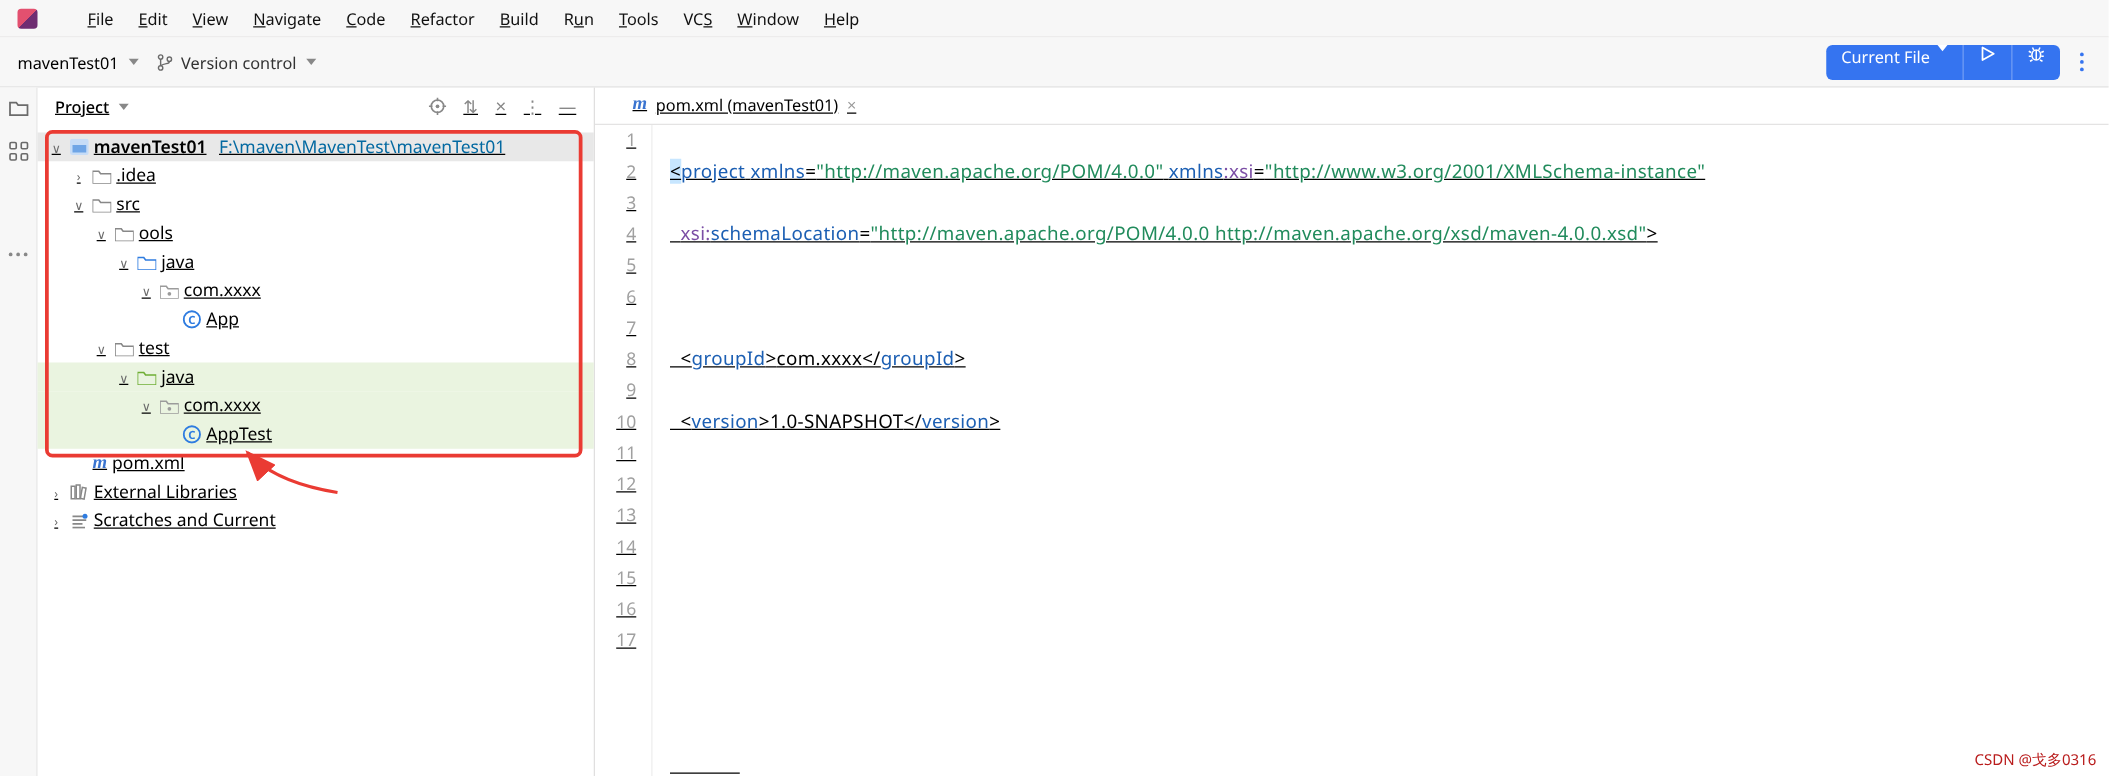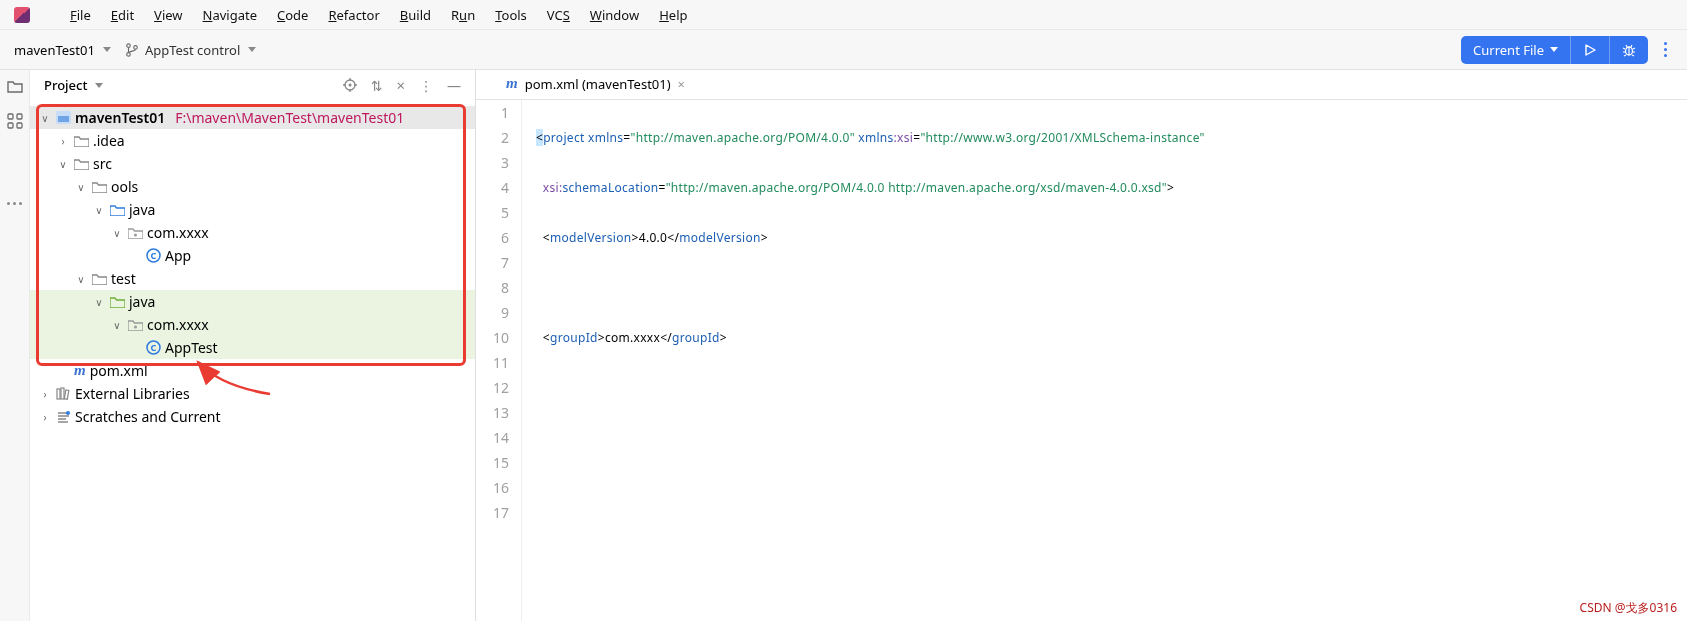--- a/index.html
+++ b/index.html
@@ -13,47 +13,47 @@
 
 
 .navbar { height: 40px; display: flex; align-items: center; justify-content: space-between; padding: 0 14px; background: #f7f7f7; border-bottom: 1px solid #e4e3e3; }
 .navbar .left { display: flex; align-items: center; gap: 14px; }
 .navbar .project-crumb { display: flex; align-items: center; gap: 6px; color: #000; font-size: 13px; }
 .chev-down { width: 0; height: 0; border-left: 4px solid transparent; border-right: 4px solid transparent; border-top: 5px solid #888; margin-left: 2px; }
 .navbar .vcs { display: flex; align-items: center; gap: 6px; color: #333; }
 .branch-icon { width: 14px; height: 14px; }
 .navbar .right { display: flex; align-items: center; gap: 10px; }
 .run-pill { display: flex; align-items: center; background: #3574f0; color: #fff; border-radius: 5px; height: 28px; overflow: hidden; }
-.run-pill .seg { display: flex; align-items: center; padding: 0 12px; height: 100%; cursor: pointer; }
+.run-pill .seg { display: flex; padding: 0 12px; height: 100%; cursor: pointer; }
 .run-pill .seg + .seg { border-left: 1px solid rgba(255,255,255,0.3); }
 .kebab { display: flex; flex-direction: column; gap: 3px; padding: 6px; cursor: pointer; }
 .kebab span { width: 3px; height: 3px; background: #3574f0; border-radius: 50%; }
 
 
-.work { display: flex; height: calc(100% - 70px); }
+.work { display: flex; height: calc(100% - 70px); text-decoration: underline; }
 .gutter { width: 30px; background: #f7f7f7; border-right: 1px solid #e9e9e9; display: flex; flex-direction: column; align-items: center; padding-top: 8px; gap: 16px; }
 .gutter .tool-icon { width: 18px; height: 18px; color: #6b6b6b; cursor: pointer; }
 .gutter .dots { display: flex; gap: 3px; }
 .gutter .dots span { width: 3px; height: 3px; background: #888; border-radius: 50%; }
 
 .project-panel { width: 446px; border-right: 1px solid #e0dfdf; display: flex; flex-direction: column; position: relative; }
 .project-header { height: 30px; display: flex; align-items: center; padding: 0 14px; justify-content: space-between; }
 .project-header .title { display: flex; align-items: center; gap: 6px; font-weight: 500; }
 .project-header .actions { display: flex; align-items: center; gap: 14px; color: #888; }
 .project-header .actions svg { width: 14px; height: 14px; cursor: pointer; }
 .icon-txt { font-size: 14px; cursor: pointer; }
 
 .tree { padding: 6px 0 0 0; position: relative; user-select: none; }
 .tree-row { height: 23px; display: flex; align-items: center; gap: 4px; padding-left: 8px; cursor: pointer; white-space: nowrap; }
 .tree-row.sel { background: #e8e8e8; }
 .tree-row.highlight { background: #eaf4e0; }
 .tree .caret { width: 14px; text-align: center; color: #6b6b6b; font-size: 10px; }
 .tree .caret.none { visibility: hidden; }
 .tree .text { font-size: 14px; }
-.tree .path { color: #be185d; font-size: 14px; margin-left: 6px; }
+.tree .path { color: #0369a1; font-size: 14px; margin-left: 6px; }
 .i0 { padding-left: 8px; } .i1 { padding-left: 26px; } .i2 { padding-left: 44px; }
 .i3 { padding-left: 62px; } .i4 { padding-left: 80px; } .i5 { padding-left: 98px; }
 
 .folder-icon { width: 15px; height: 12px; fill: #888; }
 .folder-icon.blue { fill: #2f7ce0; } .folder-icon.green { fill: #6fae34; }
 .folder-icon.pkg { fill: #9b9b9b; }
 .class-icon { width: 15px; height: 15px; }
 .module-icon { width: 15px; height: 13px; fill: #6fa5e6; }
 .m-icon { color: #3a74d0; font-style: italic; font-weight: 700; font-family: Georgia, serif; font-size: 15px; }
 .lib-icon { width: 15px; height: 13px; }
@@ -65,21 +65,21 @@
 .arrow-svg { position: absolute; top: 256px; left: 160px; pointer-events: none; }
 
 .editor-panel { flex: 1; display: flex; flex-direction: column; }
 .editor-tabs { height: 30px; display: flex; align-items: center; padding-left: 20px; border-bottom: 1px solid #e4e3e3; }
 .editor-tab { display: flex; align-items: center; gap: 7px; padding: 4px 10px; border-bottom: 2px solid transparent; cursor: pointer; }
 .editor-tab .close { color: #999; font-size: 13px; }
 
 .editor-body { flex: 1; display: flex; overflow: auto; }
 .gutter-nums { width: 46px; text-align: right; padding-right: 12px; color: #a0a0a0; font-family: "JetBrains Mono","Consolas",monospace; font-size: 14px; background: #fff; border-right: 1px solid #eee; }
 .gutter-nums div { height: 25px; line-height: 25px; }
-.code { flex: 1; font-family: "JetBrains Mono","Consolas",monospace; font-size: 12px; line-height: 25px; padding-left: 14px; white-space: pre; letter-spacing: 0.3px; }
+.code { flex: 1; font-family: "JetBrains Mono","Consolas",monospace; font-size: 15px; line-height: 25px; padding-left: 14px; white-space: pre; letter-spacing: 0.3px; }
 .code .line { height: 25px; }
 .c-tag { color: #1c5fb3; } .c-attr { color: #1c5fb3; } .c-ns { color: #7b4ea5; }
 .c-str { color: #218b5c; } .c-text { color: #000; }
 .caret-hl { background: #c7e6ff; }
 
 .watermark { position: absolute; right: 10px; bottom: 4px; color: #b91c1c; font-size: 12px; }
 </style>
 </head>
 <body>
 
@@ -105,21 +105,21 @@
       <span>mavenTest01</span>
       <span class="chev-down"></span>
     </div>
     <div class="vcs">
       <svg class="branch-icon" viewBox="0 0 16 16">
           <circle cx="4" cy="3" r="2" fill="none" stroke="#6b6b6b" stroke-width="1.3"></circle>
           <circle cx="4" cy="13" r="2" fill="none" stroke="#6b6b6b" stroke-width="1.3"></circle>
           <circle cx="12" cy="5" r="2" fill="none" stroke="#6b6b6b" stroke-width="1.3"></circle>
           <path d="M4 5v6 M12 7c0 3-4 1-8 4" fill="none" stroke="#6b6b6b" stroke-width="1.3"></path>
         </svg>
-      <span>AppTest control</span>
+      <span>Version control</span>
       <span class="chev-down"></span>
     </div>
   </div>
   <div class="right">
     <div class="run-pill">
       <div class="seg">
         <span>Current File</span>
         <span class="chev-down" style="border-top-color:#fff;margin-left:6px"></span>
       </div>
       <div class="seg">
@@ -324,23 +324,23 @@
           <div>12</div>
           <div>13</div>
           <div>14</div>
           <div>15</div>
           <div>16</div>
           <div>17</div>
       </div>
       <div class="code">
 <div class="line"><span class="caret-hl">&lt;</span><span class="c-tag">project</span> <span class="c-attr">xmlns</span>=<span class="c-str">"http://maven.apache.org/POM/4.0.0"</span> <span class="c-attr">xmlns</span><span class="c-ns">:xsi</span>=<span class="c-str">"http://www.w3.org/2001/XMLSchema-instance"</span></div>
 <div class="line">  <span class="c-ns">xsi:</span><span class="c-attr">schemaLocation</span>=<span class="c-str">"http://maven.apache.org/POM/4.0.0 http://maven.apache.org/xsd/maven-4.0.0.xsd"</span>&gt;</div>
-<div class="line">  &lt;<span class="c-tag">modelVersion</span>&gt;<span class="c-text">4.0.0</span>&lt;/<span class="c-tag">modelVersion</span>&gt;</div>
 <div class="line"></div>
 <div class="line">  &lt;<span class="c-tag">groupId</span>&gt;<span class="c-text">com.xxxx</span>&lt;/<span class="c-tag">groupId</span>&gt;</div>
+<div class="line">  &lt;<span class="c-tag">version</span>&gt;<span class="c-text">1.0-SNAPSHOT</span>&lt;/<span class="c-tag">version</span>&gt;</div>
 <div class="line"></div>
 
 
 
 
 
 
 
       </div>
     </div>

